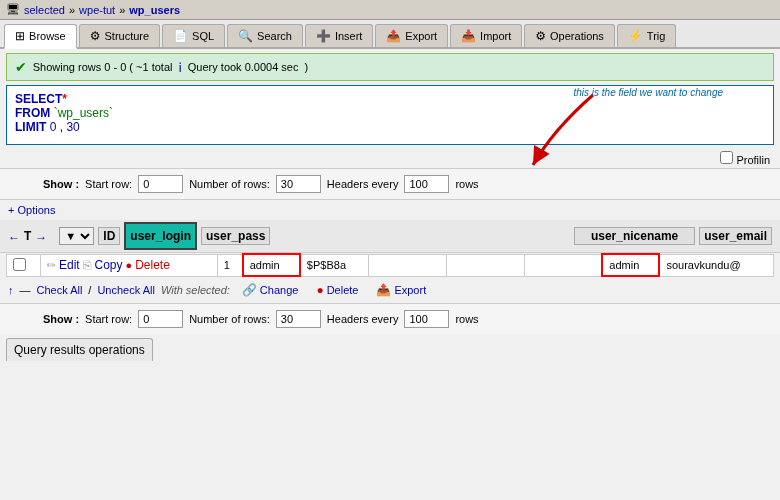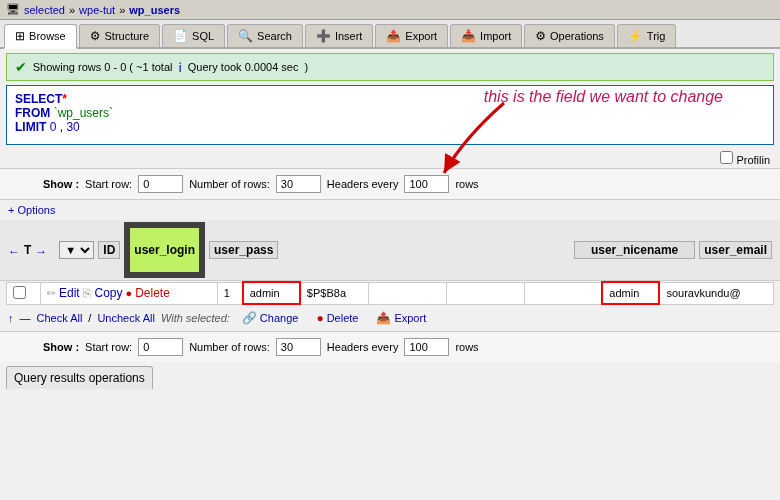--- a/index.html
+++ b/index.html
@@ -68,23 +68,23 @@
     }
     .sql-keyword { color: #00a; font-weight: bold; }
     .sql-asterisk { color: #f00; font-weight: bold; }
     .sql-table { color: #070; }
     .sql-number { color: #00a; }
 
     
     .annotation {
       position: absolute;
       top: 0; right: 50px;
-      font-size: 16px;
+      font-size: 10px;
       font-style: italic;
-      color: #be185d;
+      color: #0369a1;
       text-align: center;
       line-height: 1.4;
     }
 
     
     .profiling-row {
       text-align: right;
       padding: 2px 10px;
       font-size: 11px;
     }
@@ -332,21 +332,21 @@
 
 <div class="nav-row">
   <span style="cursor:pointer;color:#00a;">←</span>
   <span style="font-weight:bold;">T</span>
   <span style="cursor:pointer;color:#00a;">→</span>
   <span style="margin-left:4px;"></span>
   <select style="font-size:11px;border:1px solid #999;">
     <option>▼</option>
   </select>
   <span style="font-weight:bold;border:1px solid #aaa;padding:1px 4px;background:#e0e0e0;">ID</span>
-  <span style="font-weight:bold;border:6px solid #404040;padding:15px 4px;background:#bef264;">user_login</span>
+  <span style="font-weight:bold;border:2px solid #404040;padding:5px 4px;background:#14b8a6;">user_login</span>
   <span style="font-weight:bold;border:1px solid #aaa;padding:1px 4px;background:#e0e0e0;">user_pass</span>
   <span style="flex:1;"></span>
   <span style="font-weight:bold;border:1px solid #aaa;padding:1px 16px;background:#e0e0e0;">user_nicename</span>
   <span style="font-weight:bold;border:1px solid #aaa;padding:1px 4px;background:#e0e0e0;">user_email</span>
 </div>
 
 
 <div class="table-area">
   <table class="data-table">
     <tbody>

